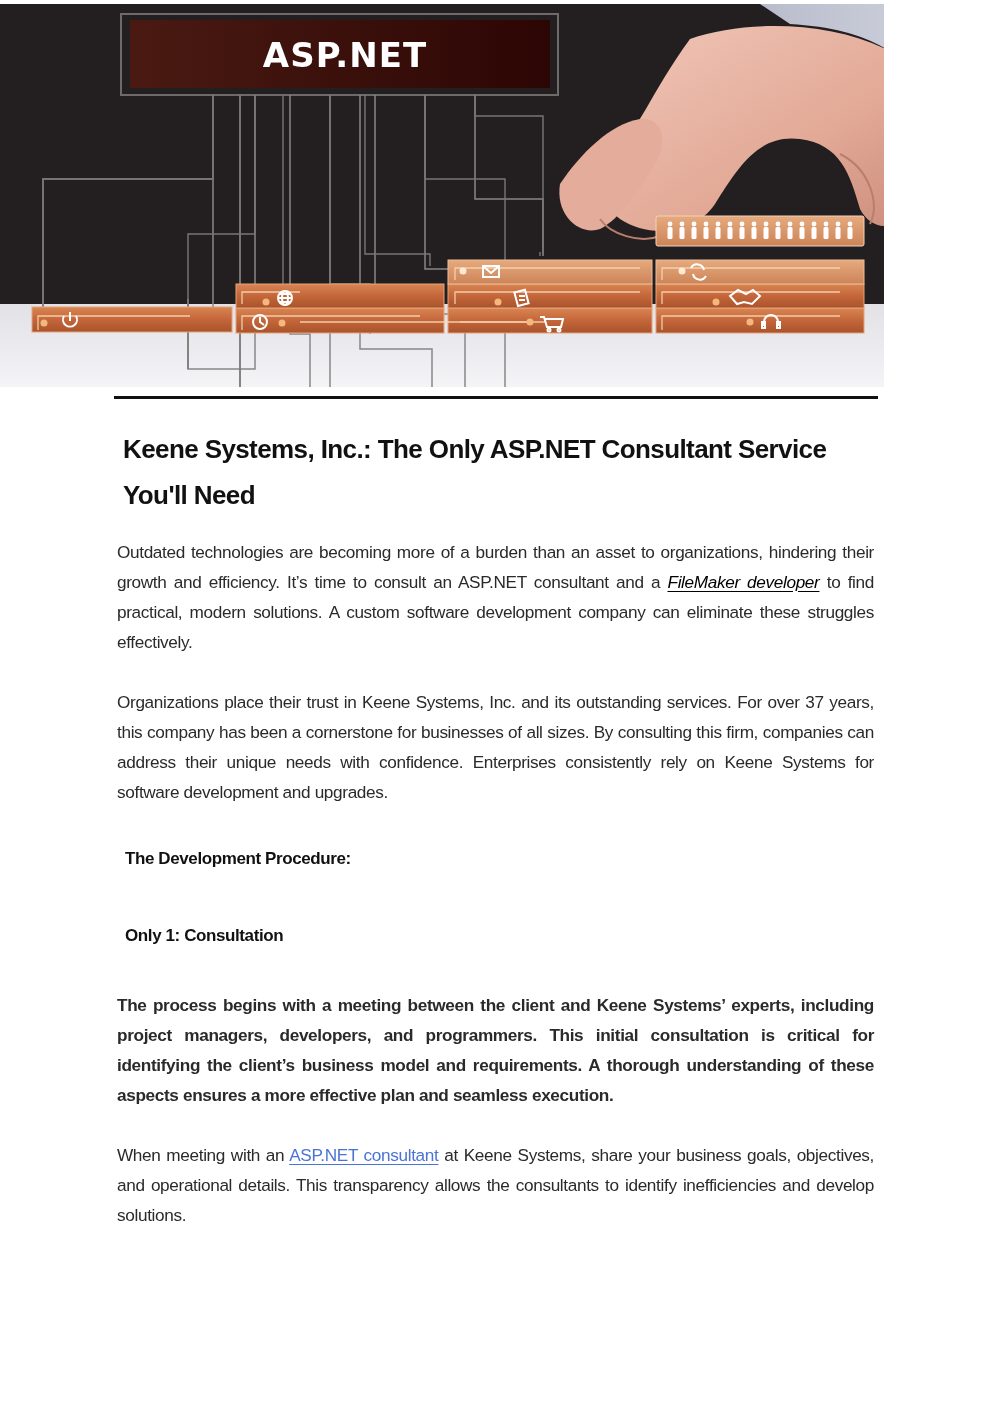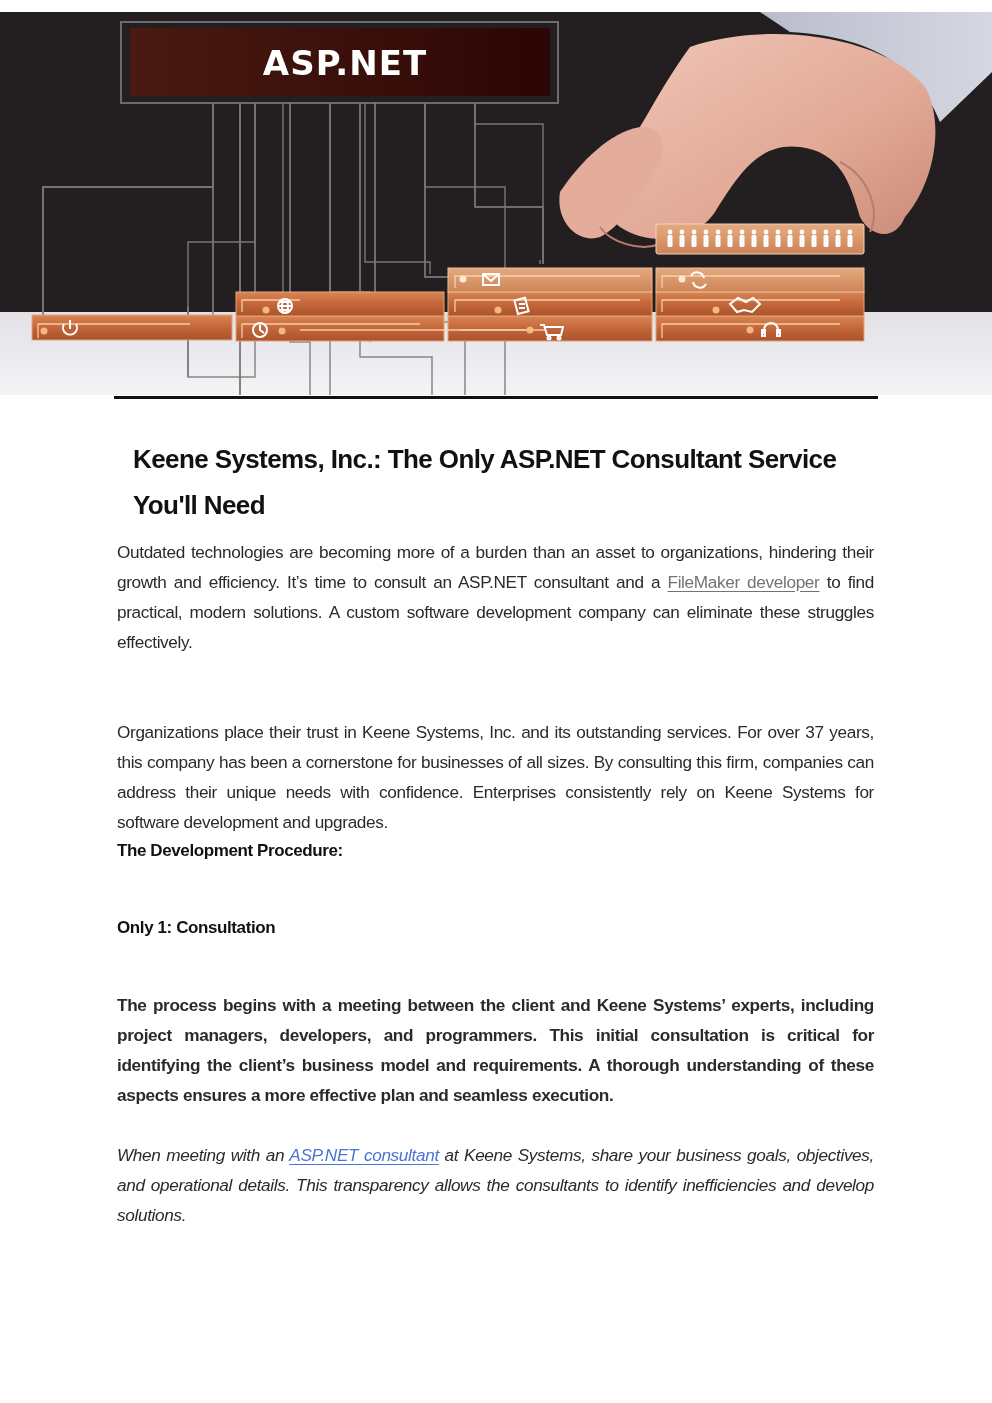--- a/index.html
+++ b/index.html
@@ -12,39 +12,39 @@
       height: 1403px;
       position: relative;
       overflow: hidden;
       font-family: "Liberation Sans", "DejaVu Sans", sans-serif;
       color: #222222;
     }
 
     
     .hero {
       position: absolute;
-      left: 0; top: 12px;
-      width: 992px; height: 383px;
+      left: 0; top: 4px;
+      width: 884px; height: 383px;
       overflow: hidden;
       background: linear-gradient(180deg, #262223 0%, #221e1f 70%, #1c1819 78%, #e9e8ec 80%, #f2f1f4 100%);
     }
     .hero svg { display: block; }
 
     
     .rule {
       position: absolute;
       left: 114px; top: 396px;
       width: 764px; height: 3px;
       background: #111111;
     }
     .title {
       position: absolute;
       left: 117px; top: 420px;
       width: 760px;
-      margin: 16px;
+      margin: 6px;
       font-family: "Liberation Sans Narrow", "Liberation Sans", sans-serif;
       font-weight: bold;
       font-size: 26px;
       line-height: 46px;
       letter-spacing: -0.6px;
       color: #111111;
     }
     .para {
       position: absolute;
       left: 117px;
@@ -52,39 +52,39 @@
       margin: 0;
       font-size: 17.2px;
       line-height: 30px;
       letter-spacing: -0.35px;
       text-align: justify;
       color: #2a2a2a;
     }
     .heading {
       position: absolute;
       left: 117px;
-      margin: 0;
+      margin: 8px;
       font-weight: bold;
       font-size: 17px;
       line-height: 30px;
       letter-spacing: -0.4px;
       color: #111111;
     }
     .link {
       color: #4a74d4;
       text-decoration: underline;
       text-underline-offset: 3px;
       cursor: pointer;
     }
     #p1 { top: 537px; }
-    #p2 { top: 717px; }
+    #p2 { top: 687px; }
     #h1 { top: 836px; }
     #h2 { top: 913px; }
     #p3 { top: 990px; font-weight: bold; }
-    #p4 { top: 1140px; font-style: italic; }
+    #p4 { top: 1140px; }
   </style>
 </head>
 <body>
 
 <div class="hero" role="img" aria-label="Hand placing wooden block onto staircase of wooden blocks with circuit lines leading to ASP.NET sign">
   <svg width="992" height="383" viewBox="0 0 992 383" xmlns="http://www.w3.org/2000/svg">
     <defs>
       <linearGradient id="signGrad" x1="0" y1="0" x2="1" y2="0">
         <stop offset="0" stop-color="#4a1a12"></stop>
         <stop offset="1" stop-color="#2c0604"></stop>
@@ -261,21 +261,21 @@
       </g>
     </g>
   </svg>
 </div>
 
 <div class="rule"></div>
 
 <h1 class="title">Keene Systems, Inc.: The Only ASP.NET Consultant Service You'll Need</h1>
 
 <p class="para" id="p1">
-  <span>Outdated technologies are becoming more of a burden than an asset to organizations, hindering their growth and efficiency. It’s time to consult an ASP.NET consultant and a </span><a class="link" style="color: #737373;">FileMaker developer</a><span> to find practical, modern solutions. A custom software development company can eliminate these struggles effectively.</span>
+  <span>Outdated technologies are becoming more of a burden than an asset to organizations, hindering their growth and efficiency. It’s time to consult an ASP.NET consultant and a </span><a class="link" style="color: #000000; font-style: italic;">FileMaker developer</a><span> to find practical, modern solutions. A custom software development company can eliminate these struggles effectively.</span>
 </p>
 
 <p class="para" id="p2">Organizations place their trust in Keene Systems, Inc. and its outstanding services. For over 37 years, this company has been a cornerstone for businesses of all sizes. By consulting this firm, companies can address their unique needs with confidence. Enterprises consistently rely on Keene Systems for software development and upgrades.</p>
 
 <h2 class="heading" id="h1">The Development Procedure:</h2>
 
 <h3 class="heading" id="h2">Only 1: Consultation</h3>
 
 <p class="para" id="p3">The process begins with a meeting between the client and Keene Systems’ experts, including project managers, developers, and programmers. This initial consultation is critical for identifying the client’s business model and requirements. A thorough understanding of these aspects ensures a more effective plan and seamless execution.</p>
 

